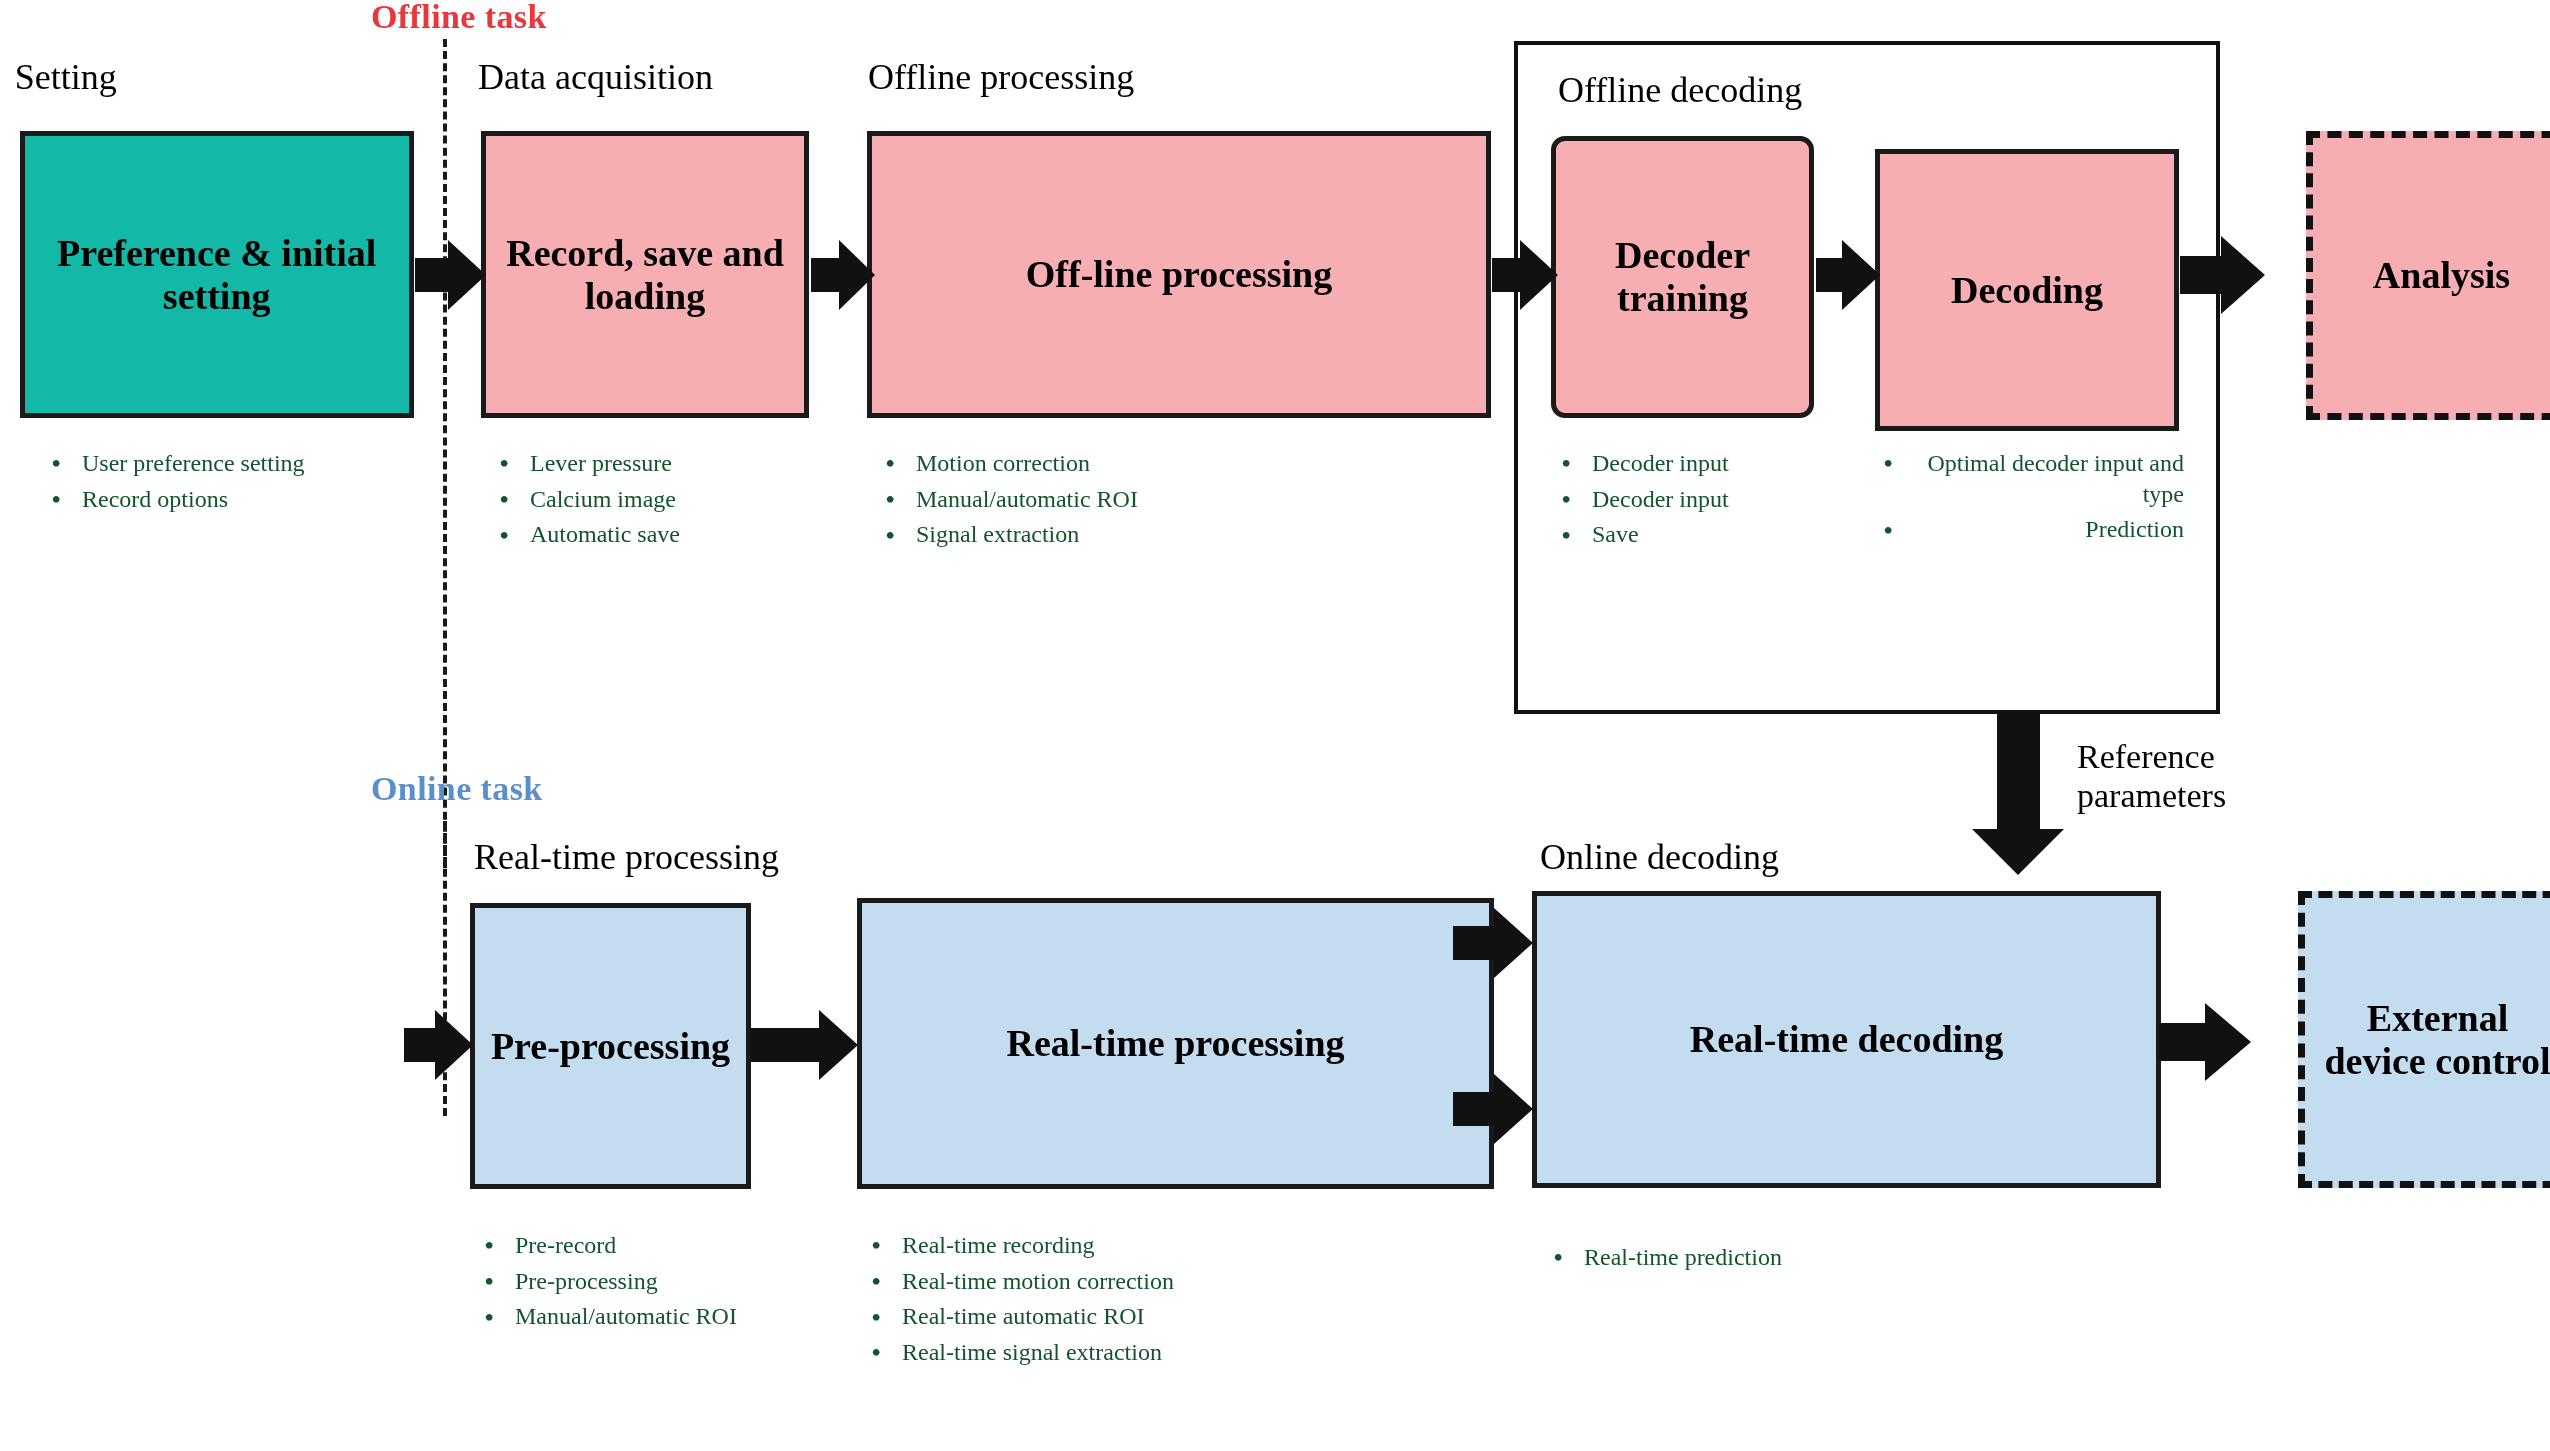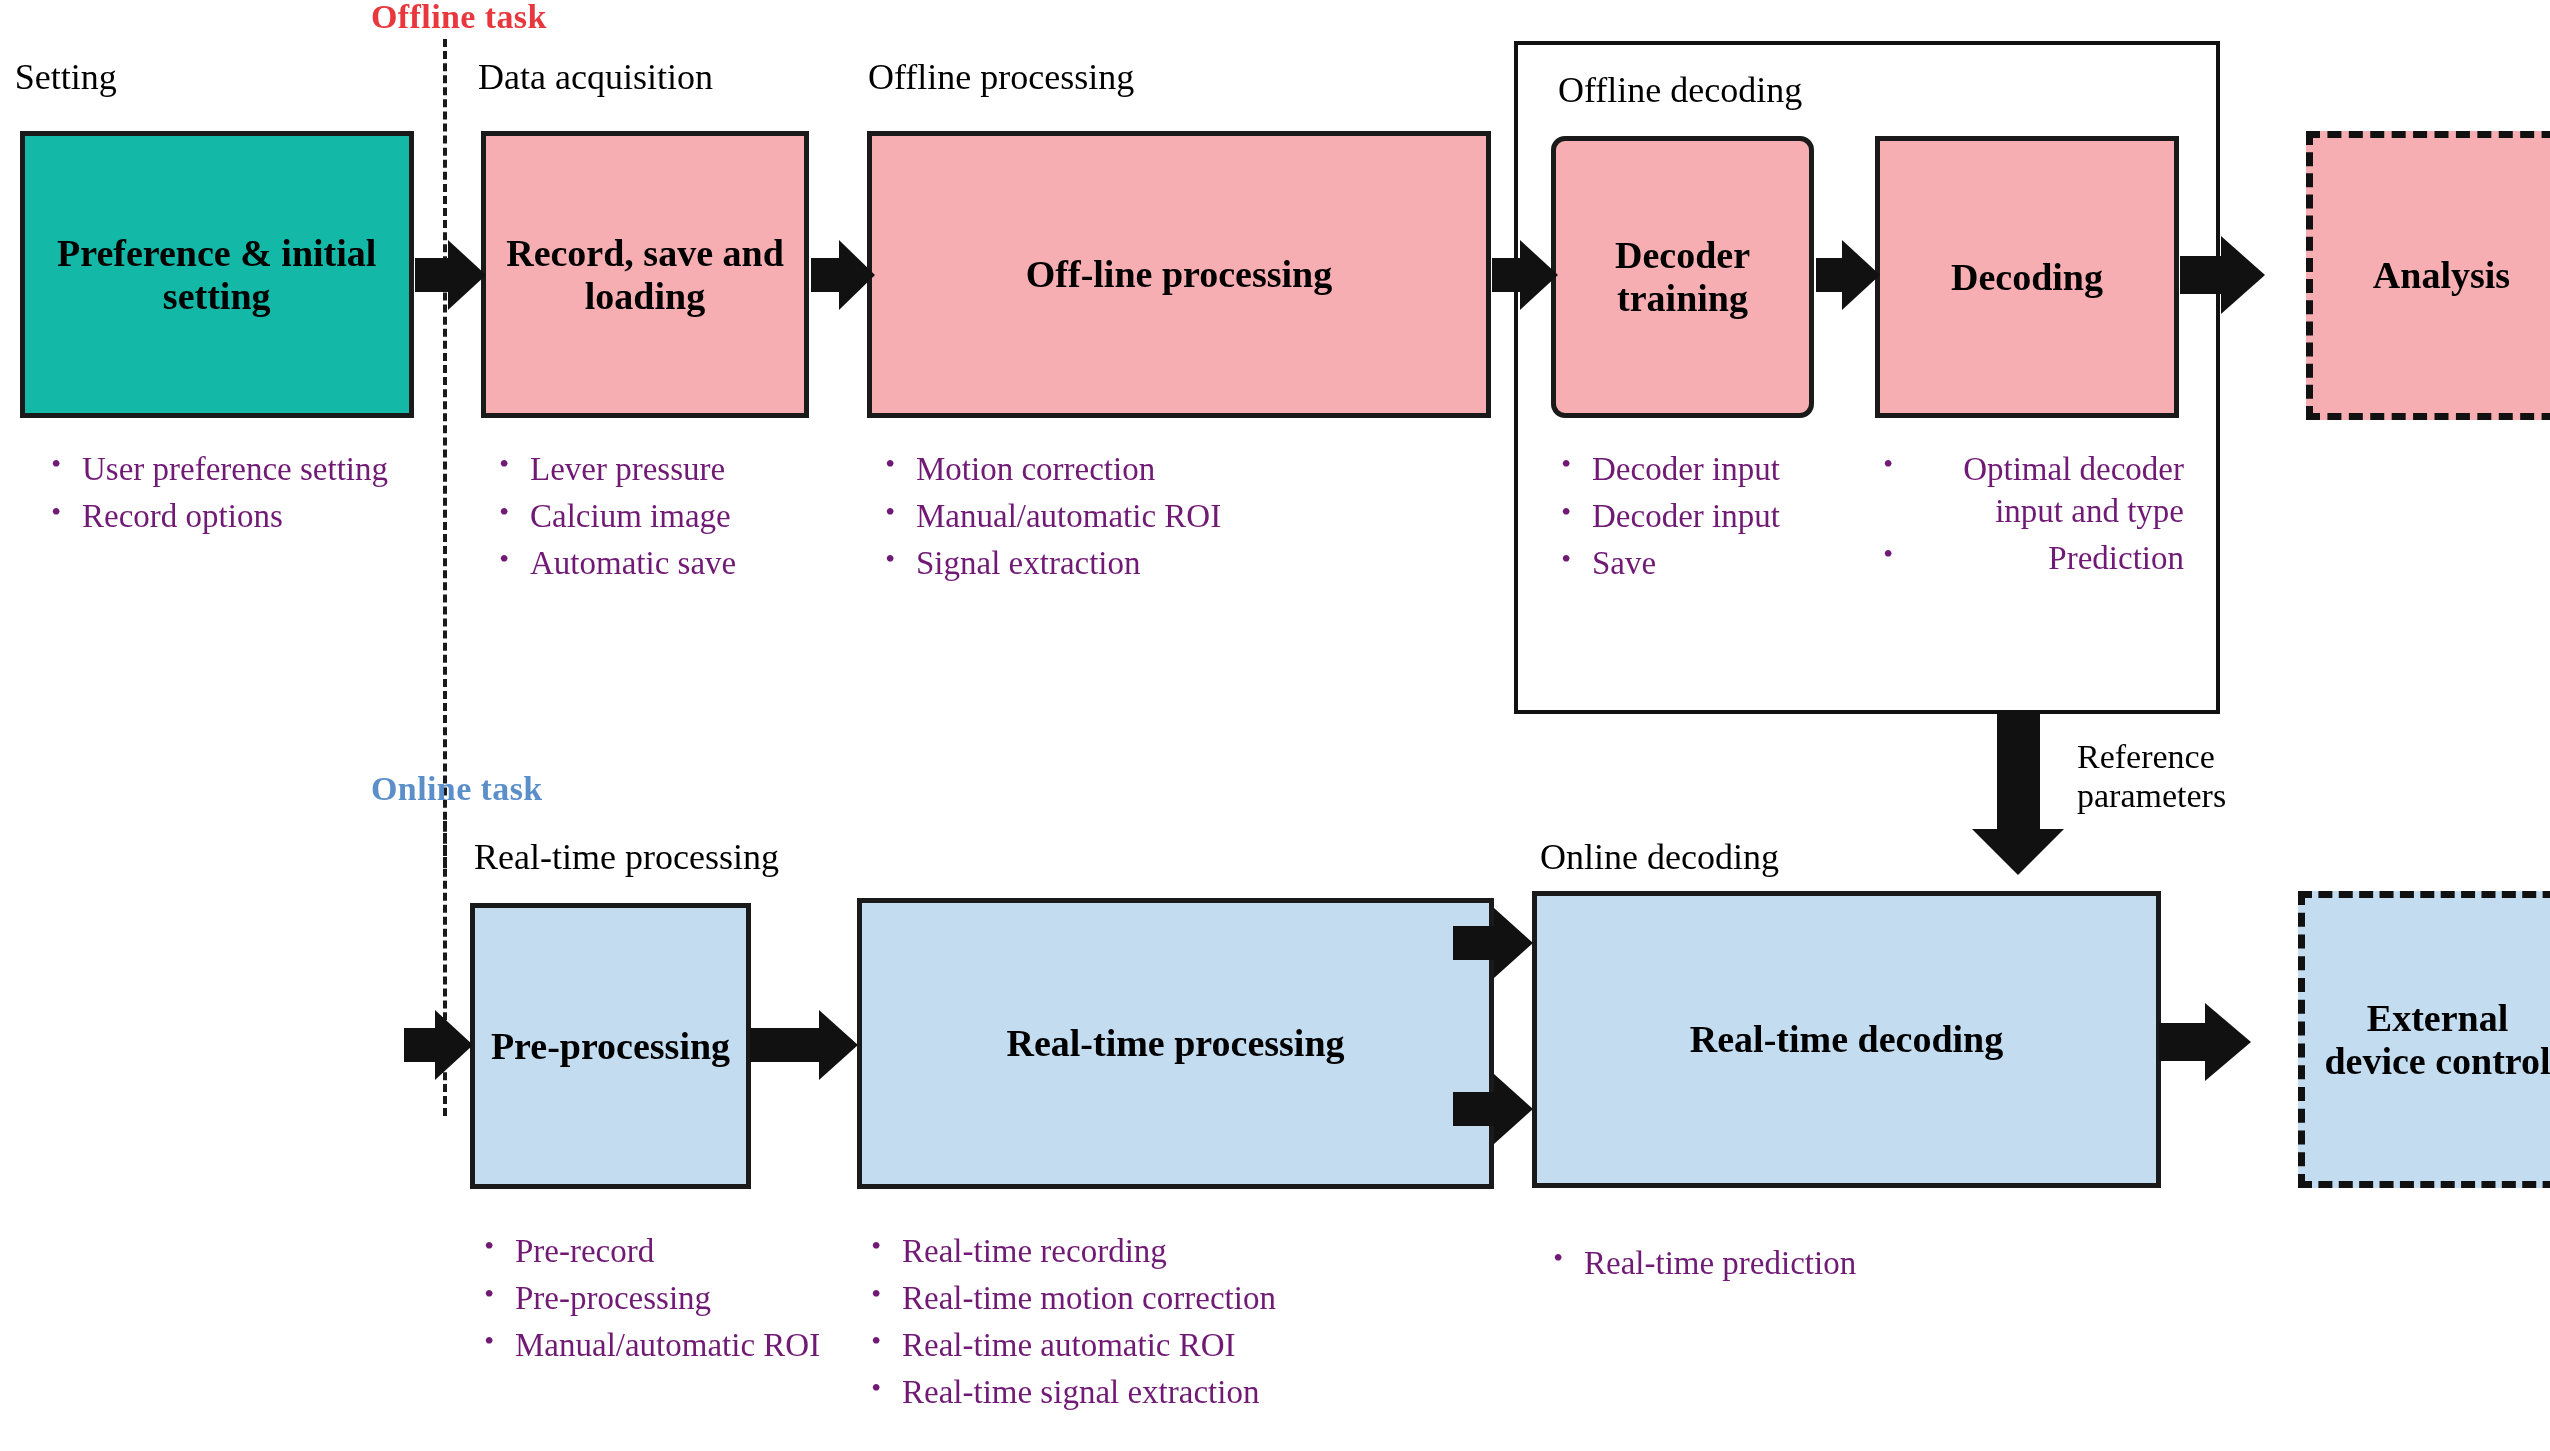--- a/index.html
+++ b/index.html
@@ -56,23 +56,23 @@
   }
 
   
   .group-box{
     border:4.1px solid #111;
     background:transparent;
   }
 
   
   .blist{
-    font-size:33px;
+    font-size:24px;
     line-height:1.28;
-    color:#701a75;
+    color:#14532d;
   }
   .blist .bitem{
     position:relative;
     padding-left:34px;
     margin-bottom:4.9px;
   }
   .blist .bitem:before{
     content:"\2022";
     position:absolute;
     left:3.3px;
@@ -148,21 +148,21 @@
   </div>
 
   <div class="abs pbox pink" style="left:867px;top:131px;width:624px;height:287px;">
     <span>Off-line processing</span>
   </div>
 
   <div class="abs pbox pink" style="left:1551px;top:136px;width:263px;height:282px;border-radius:14px;">
     <span>Decoder training</span>
   </div>
 
-  <div class="abs pbox pink" style="left:1875px;top:136px;width:304px;height:282px;">
+  <div class="abs pbox pink" style="left:1875px;top:149px;width:304px;height:282px;">
     <span>Decoding</span>
   </div>
 
   <div class="abs pbox pink dashed" style="left:2262px;top:131px;width:271px;height:289px;">
     <span>Analysis</span>
   </div>
 
   <div class="arrow-r" style="left:415px;top:240px;width:69px;height:71px;">
     <span class="shaft" style="top:18px;width:38px;height:34px;"></span>
     <span class="head" style="left:33px;top:0;border-width:35px 0 35px 38px;"></span>

